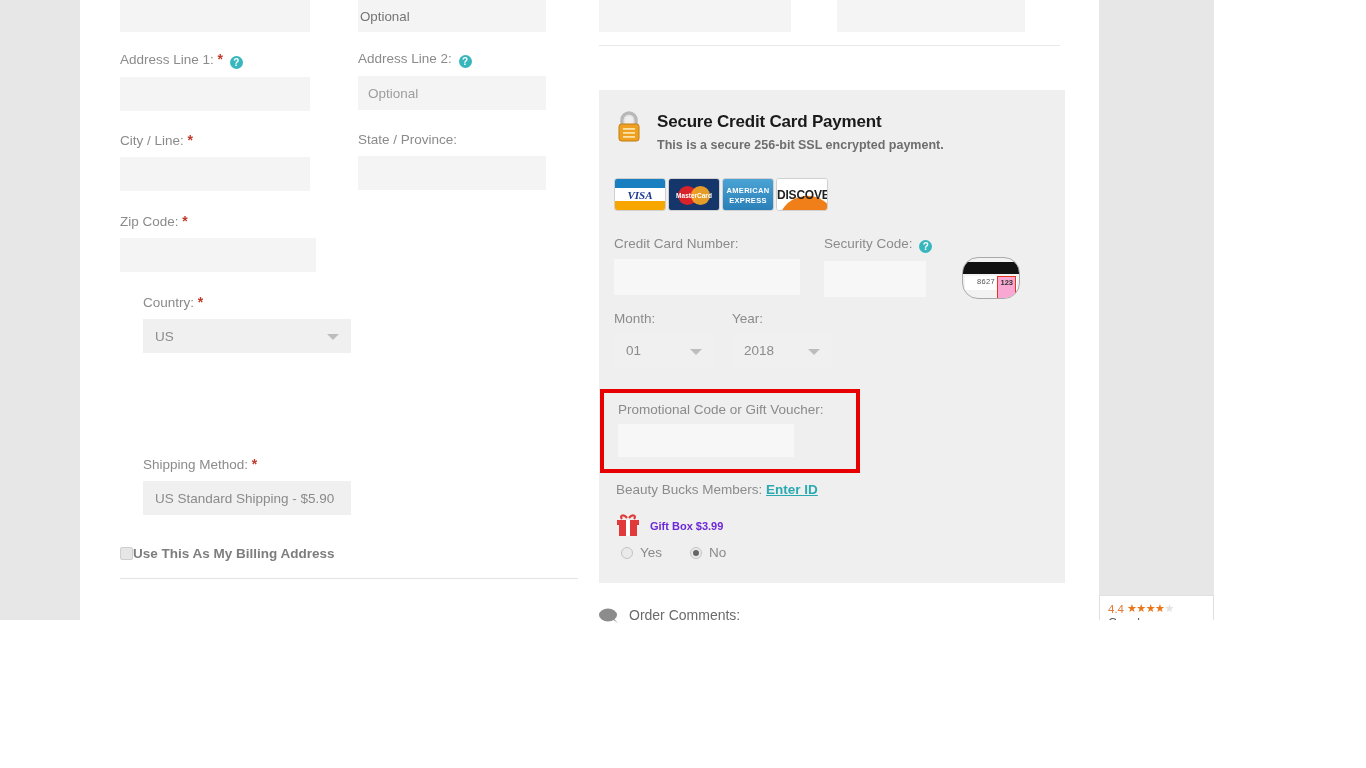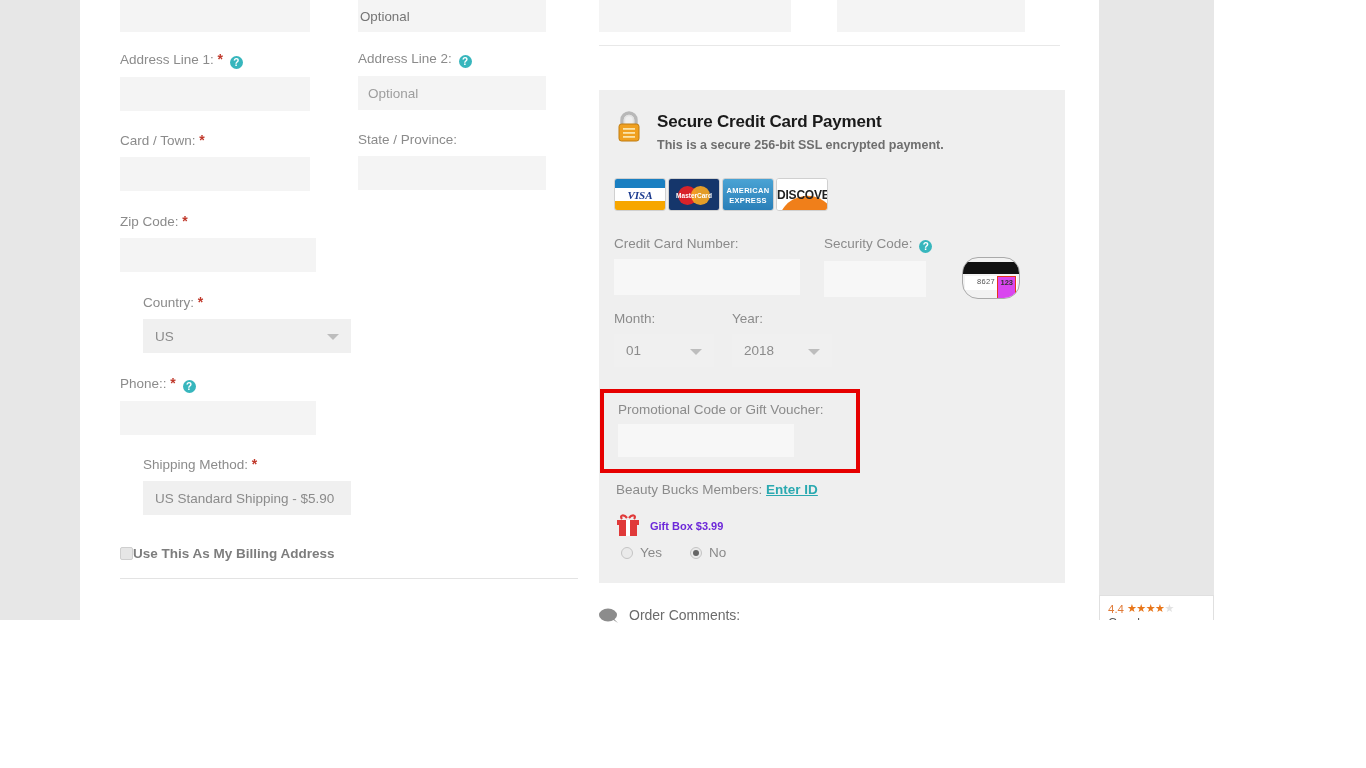--- a/index.html
+++ b/index.html
@@ -186,21 +186,21 @@
     background: #f2f2f2;
     border: 1px solid #aaaaaa;
     border-radius: 16px;
     overflow: hidden;
   }
   .cvv-stripe { position:absolute; left:0; top:4px; width:100%; height:12px; background:#111; }
   .cvv-white { position:absolute; left:2px; top:18px; right:2px; height:14px; background:#fff; }
   .cvv-num { position:absolute; right:24px; top:19px; font-size:7.5px; color:#555; letter-spacing:.3px; }
   .cvv-box {
     position:absolute; right:3px; top:18px;
-    border:1.5px solid #e8341c; background:#d946ef;
+    border:1.5px solid #e8341c; background:#f9a8d4;
     font-size:7.5px; color:#333; padding:0 2px; line-height:12px; height:30px;font-weight:bold;
   }
 
   
   .my-row { position: absolute; left: 15px; top: 221px; display: flex; gap: 18px; }
   .sel-sm {
     width: 100px; height: 33px; background: #f0f0f0;
     display: flex; align-items: center; padding: 0 12px;
     font-size: 13.5px; color: #8b8b8b; position: relative;
   }
@@ -316,21 +316,21 @@
     <div class="lf" style="left:358px; top:51px;">
       <div class="lbl">
         <span>Address Line 2:</span>
         <span class="help-icon">?</span>
       </div>
       <input class="field" style="width: 188px; margin-top: 8px;" placeholder="Optional">
     </div>
 
     <div class="lf" style="left:120px; top:132px;">
       <div class="lbl">
-        <span>Card / Town:</span>
+        <span>City / Line:</span>
         <span class="req">*</span>
       </div>
       <input class="field" style="width: 190px; margin-top: 8px;">
     </div>
 
     <div class="lf" style="left:358px; top:132px;">
       <div class="lbl">
         <span>State / Province:</span>
       </div>
       <input class="field" style="width: 188px; margin-top: 8px;">
@@ -348,28 +348,20 @@
       <div class="lbl">
         <span>Country:</span>
         <span class="req">*</span>
       </div>
       <div class="select" style="width:208px; margin-top:8px;">
         <span>US</span>
         <span class="caret"></span>
       </div>
     </div>
 
-    <div class="lf" style="left:120px; top:375px;">
-      <div class="lbl">
-        <span>Phone::</span>
-        <span class="req">*</span>
-        <span class="help-icon">?</span>
-      </div>
-      <input class="field" style="width: 196px; margin-top: 8px;">
-    </div>
 
     <div class="lf" style="left:143px; top:456px;">
       <div class="lbl">
         <span>Shipping Method:</span>
         <span class="req">*</span>
       </div>
       <div class="select" style="width:208px; margin-top:8px;">
         <span>US Standard Shipping - $5.90</span>
       </div>
     </div>

